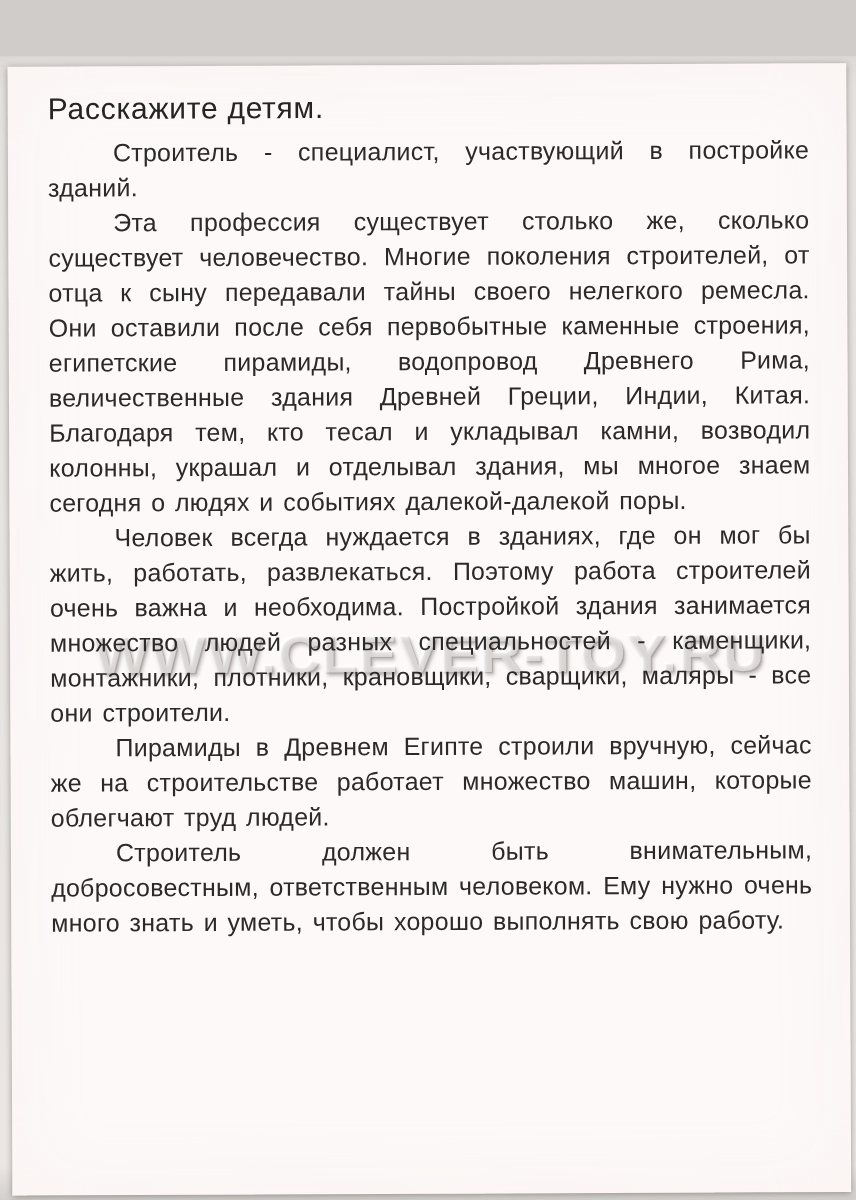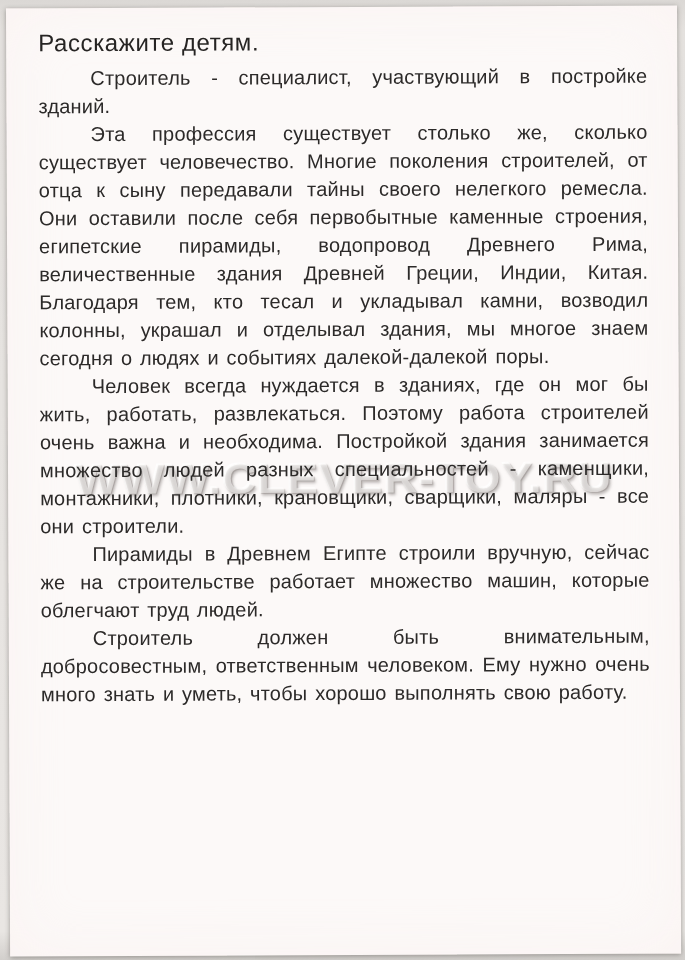--- a/index.html
+++ b/index.html
@@ -13,20 +13,21 @@
 
   body {
     background: #cfccc9;
     position: relative;
   }
 
   .scan-frame {
     position: absolute;
     inset: 0;
     background: linear-gradient(180deg, #dbd8d5 0%, #e4e1de 3%, #e9e6e3 97%, #d2cfcc 100%);
+    margin-top: 45px;
   }
 
   .paper {
     position: absolute;
     top: 7px;
     left: 6px;
     right: 8px;
     bottom: 5px;
     background: #fcf9f8;
     transform: rotate(-0.25deg);

